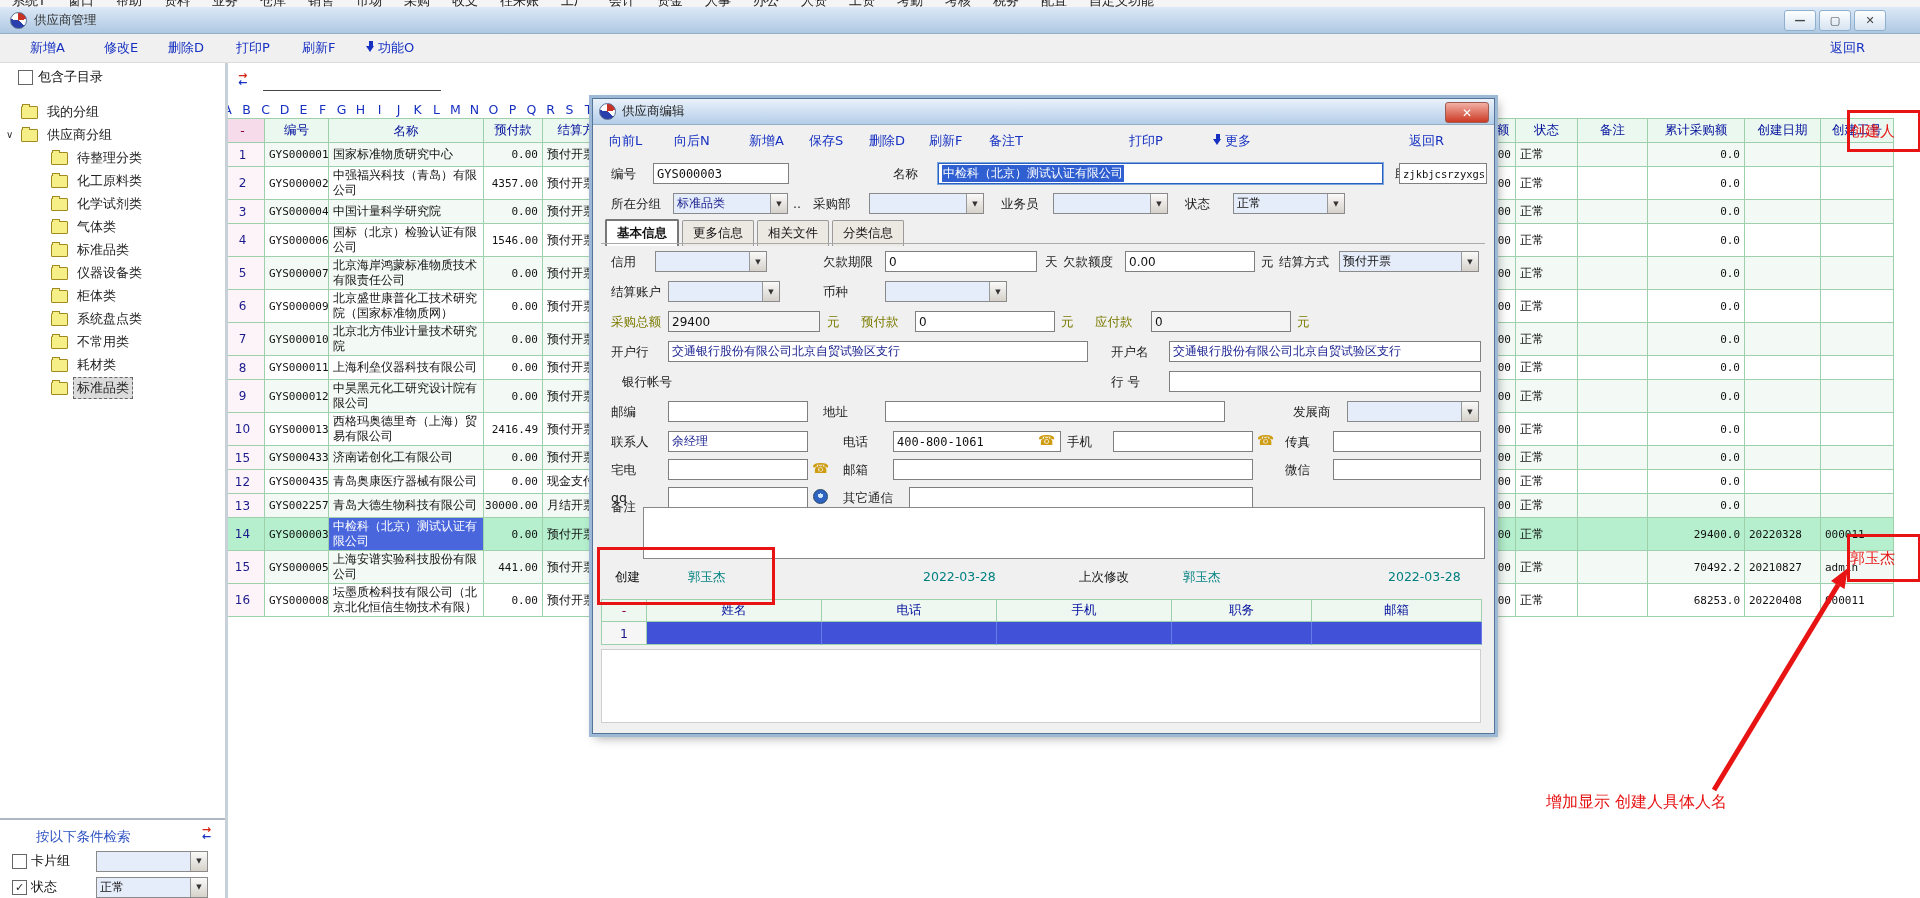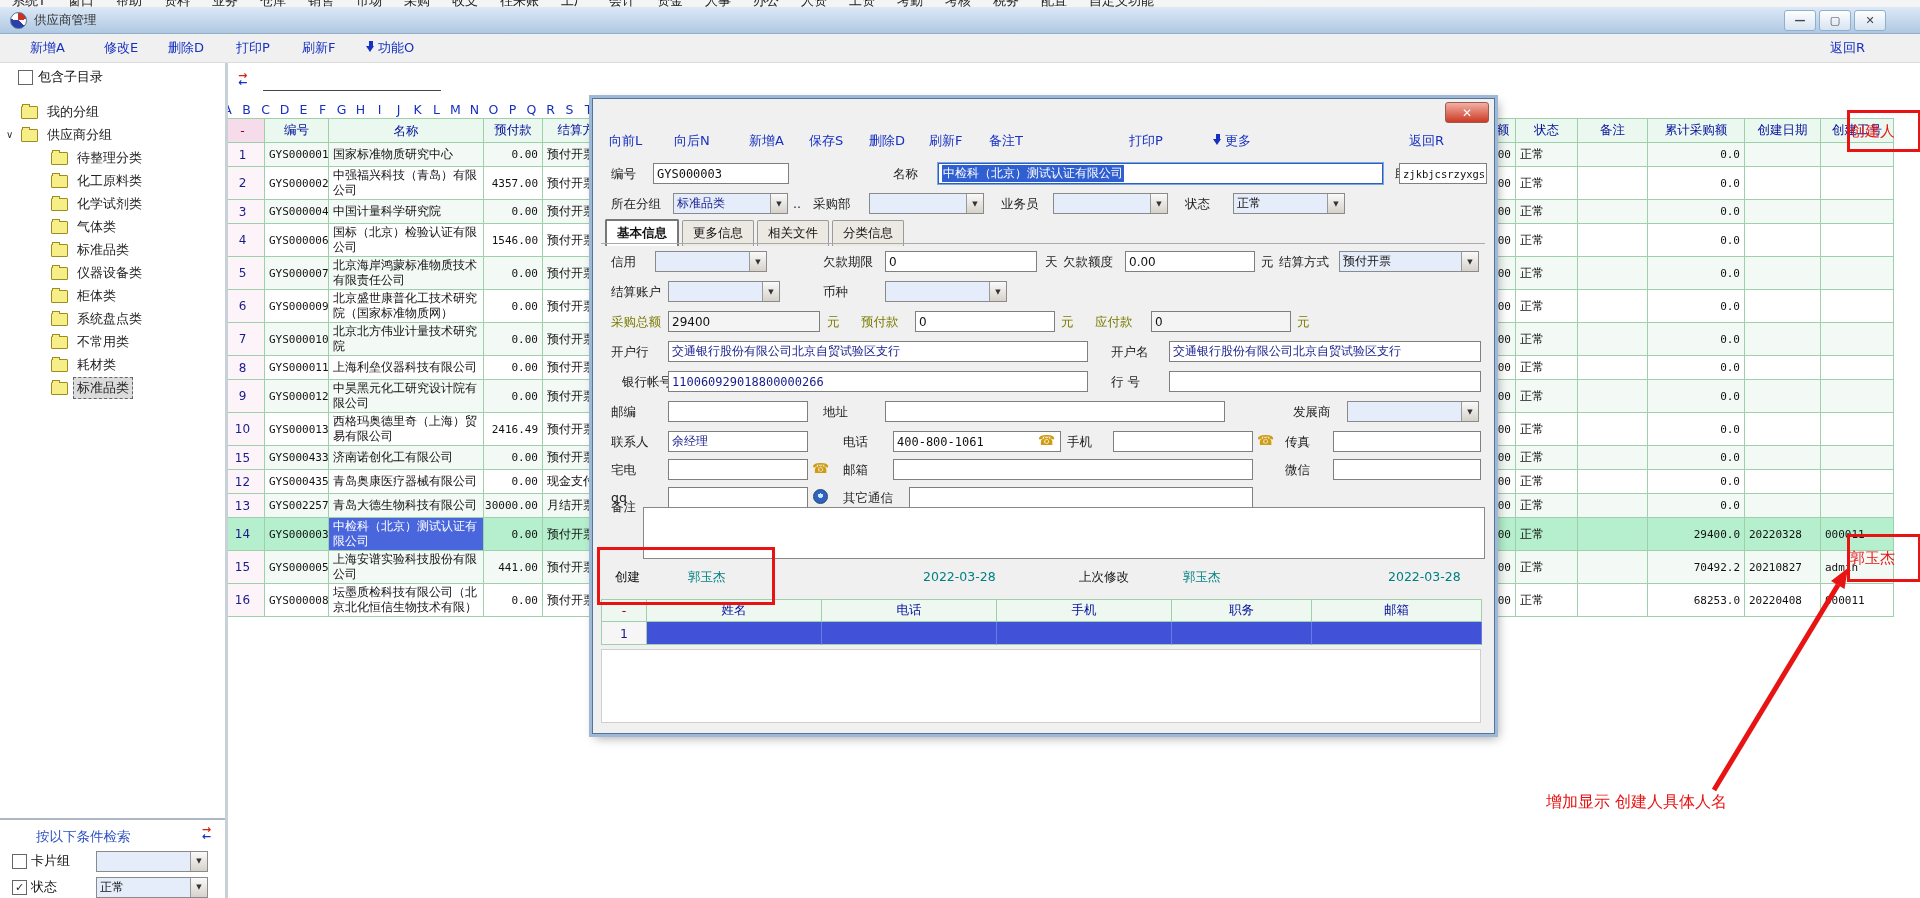--- a/index.html
+++ b/index.html
@@ -565,20 +565,24 @@
           <div class="cell c-note"></div>
           <div class="cell c-total mono">68253.0</div>
           <div class="cell c-cdate mono">20220408</div>
           <div class="cell c-cjob mono">000011</div>
         </div>
       </div>
   </div>
 </div>
 
 <div class="dialog">
+  <div class="dtitle">
+    <span class="appico"></span>
+    <span class="wtitle">供应商编辑</span>
+  </div>
   <span class="dclose">✕</span>
 
   <span class="dtb" style="left:16px">向前L</span>
   <span class="dtb" style="left:81px">向后N</span>
   <span class="dtb" style="left:156px">新增A</span>
   <span class="dtb" style="left:216px">保存S</span>
   <span class="dtb" style="left:276px">删除D</span>
   <span class="dtb" style="left:336px">刷新F</span>
   <span class="dtb" style="left:396px">备注T</span>
   <span class="dtb" style="left:536px">打印P</span>
@@ -662,21 +666,20 @@
   <span class="lb olv" style="left:502px;top:215px">应付款</span>
   <span class="inp" style="left:558px;top:212px;width:140px;background:#f4f4f4">0</span>
   <span class="lb olv" style="left:704px;top:215px">元</span>
 
   <span class="lb" style="left:18px;top:245px">开户行</span>
   <span class="inp nv" style="left:75px;top:242px;width:420px">交通银行股份有限公司北京自贸试验区支行</span>
   <span class="lb" style="left:518px;top:245px">开户名</span>
   <span class="inp nv" style="left:576px;top:242px;width:312px">交通银行股份有限公司北京自贸试验区支行</span>
 
   <span class="lb" style="left:29px;top:275px">银行帐号</span>
-  <span class="inp mono nv" style="left:75px;top:272px;width:420px">110060929018800000266</span>
   <span class="lb" style="left:518px;top:275px">行 号</span>
   <span class="inp" style="left:576px;top:272px;width:312px"></span>
 
   <span class="lb" style="left:18px;top:305px">邮编</span>
   <span class="inp" style="left:75px;top:302px;width:140px"></span>
   <span class="lb" style="left:230px;top:305px">地址</span>
   <span class="inp" style="left:292px;top:302px;width:340px"></span>
   <span class="lb" style="left:700px;top:305px">发展商</span>
   <span class="dd ddf" style="left:754px;top:302px;width:132px">
       <span class="dd-val"></span>

